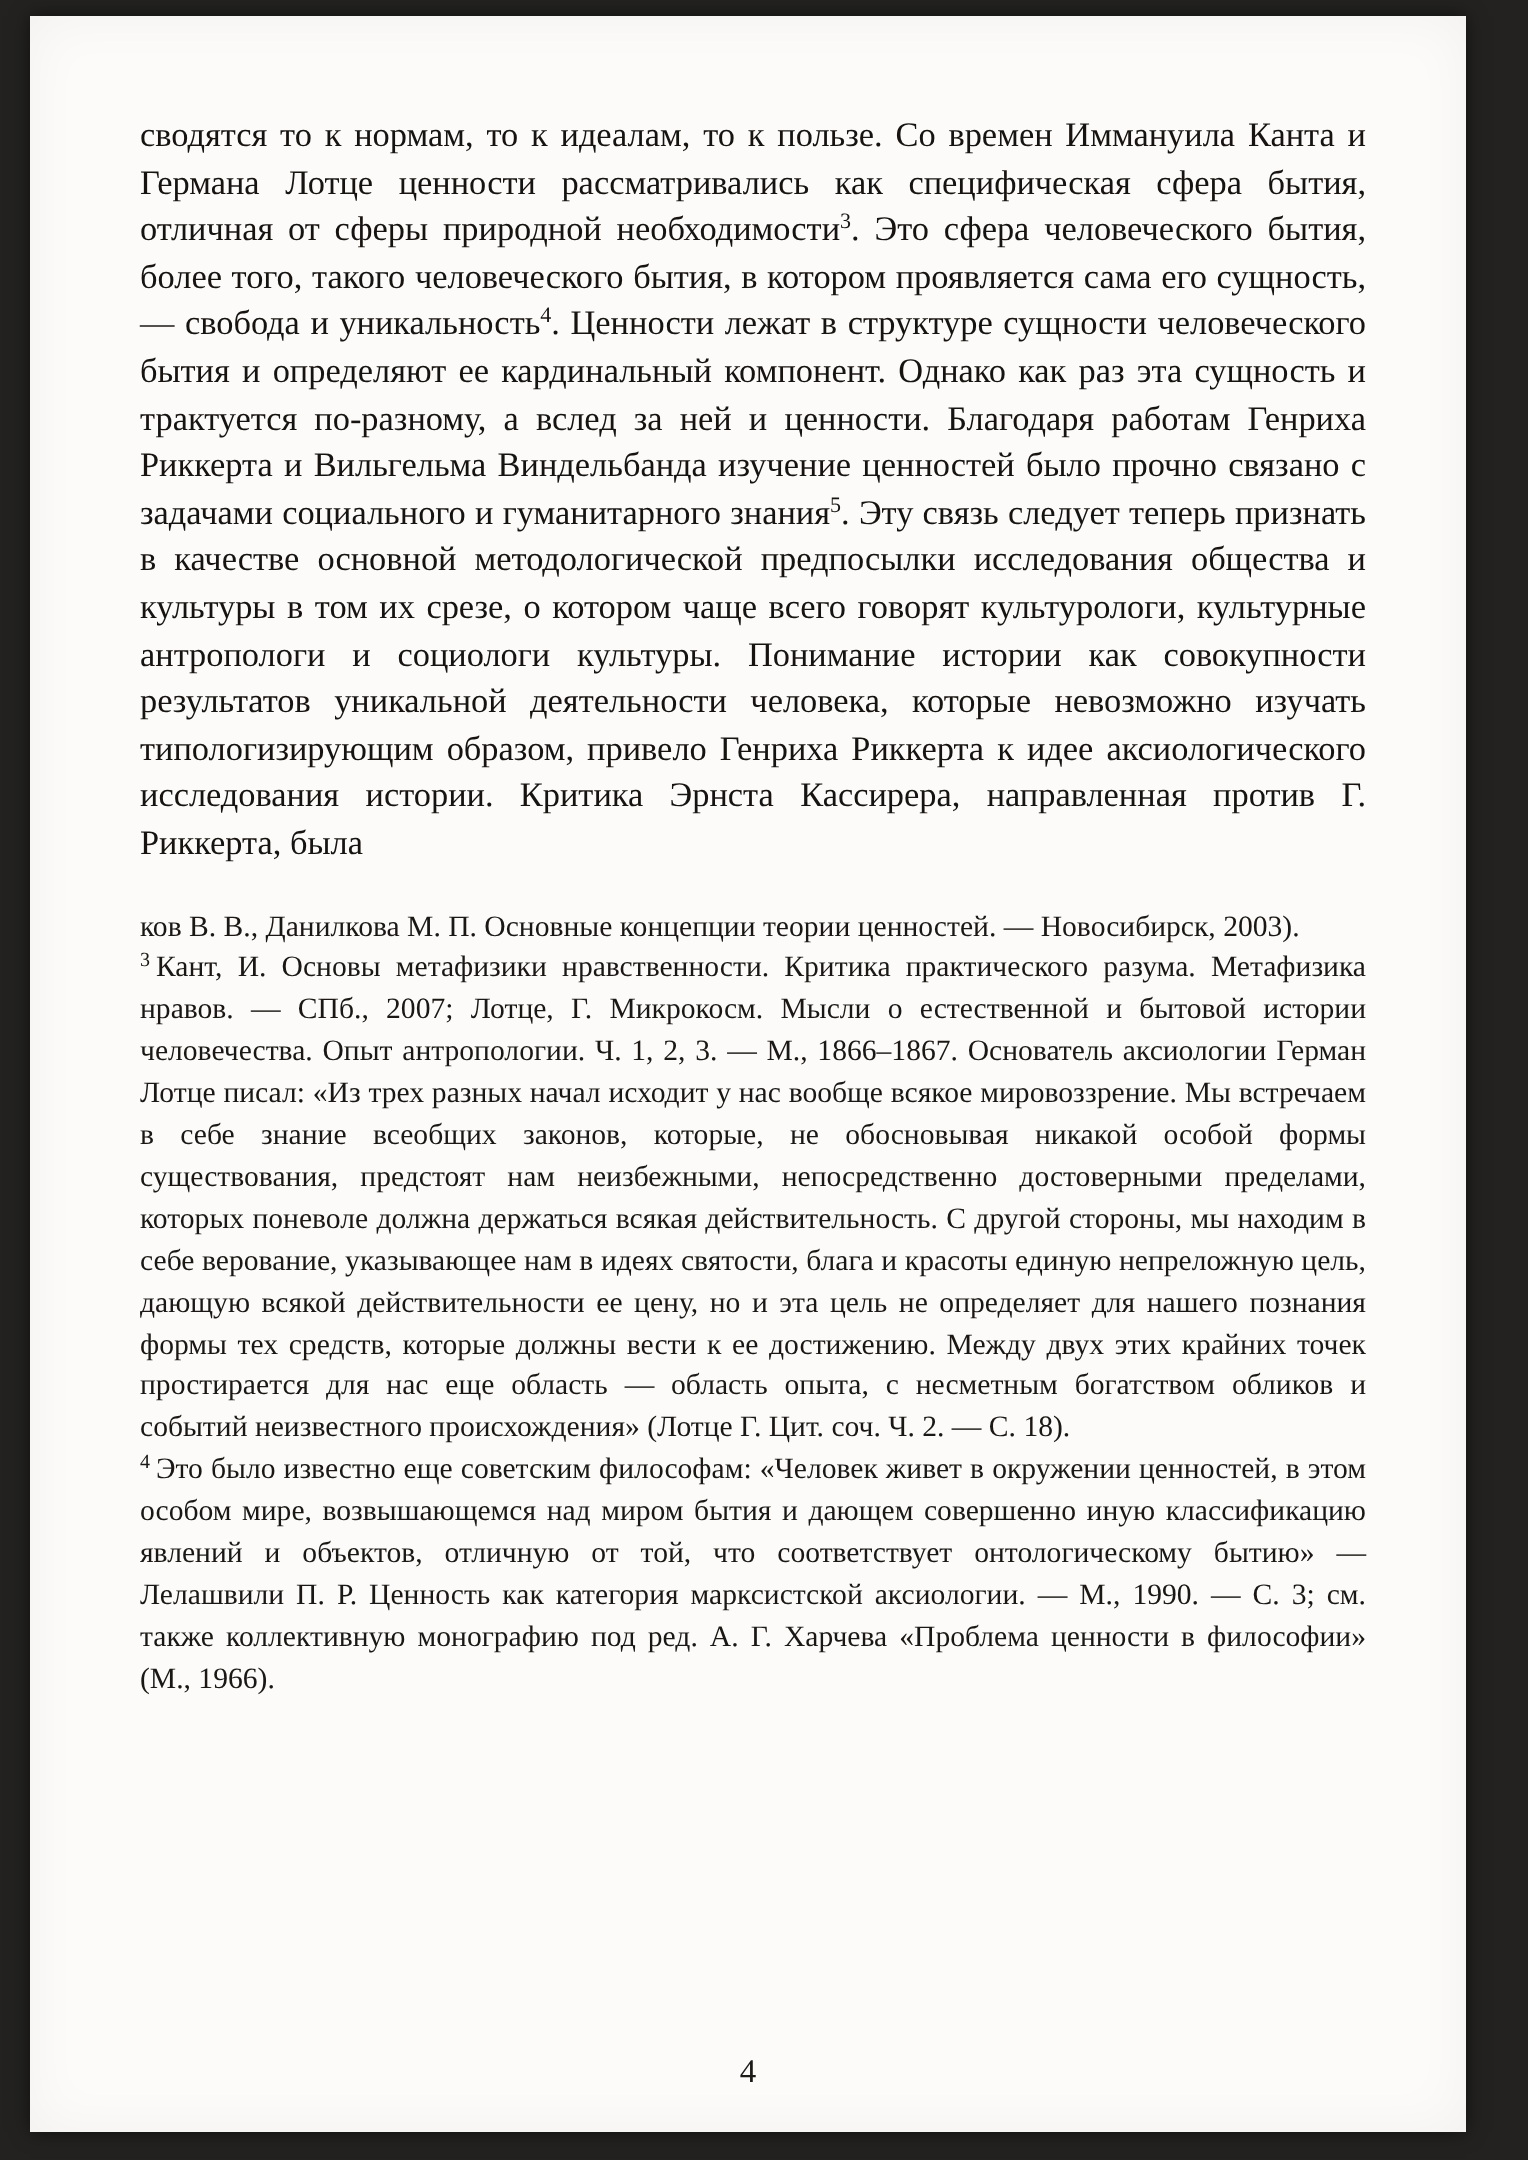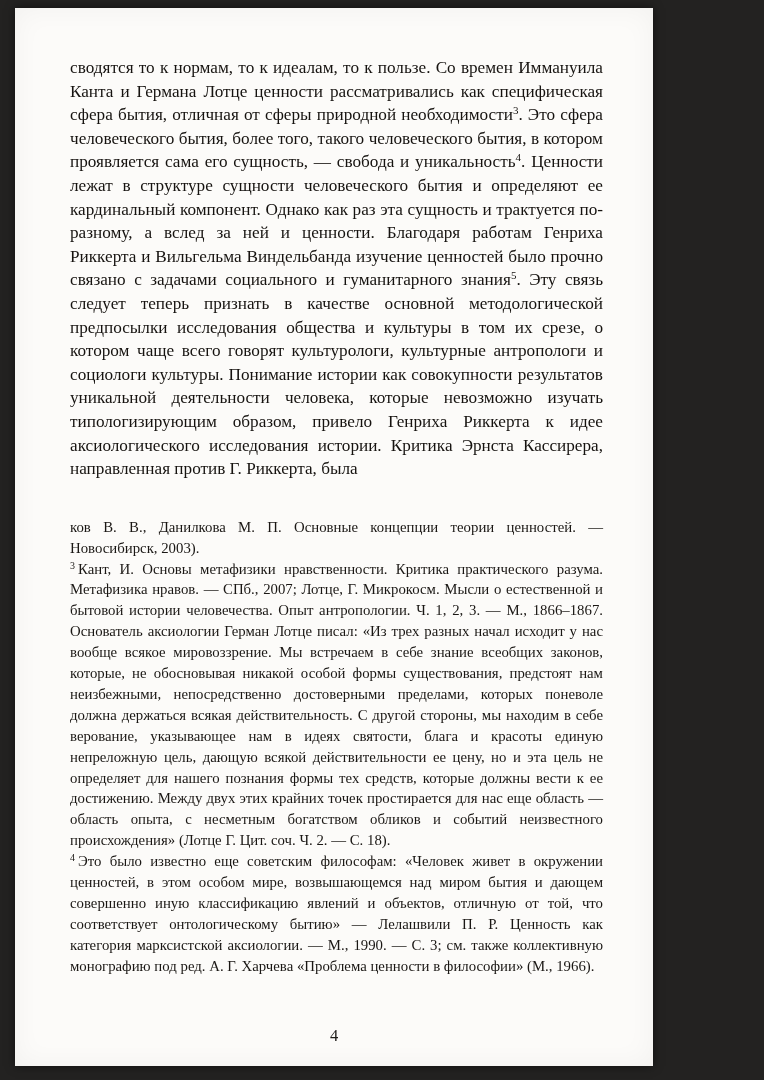--- a/index.html
+++ b/index.html
@@ -9,41 +9,41 @@
     height: 1080px;
     background: #232221;
     font-family: "Liberation Serif", "DejaVu Serif", serif;
     position: relative;
     overflow: hidden;
   }
   .page {
     position: absolute;
     left: 15px;
     top: 8px;
-    width: 638px;
+    width: 718px;
     height: 1058px;
     background: #fcfbf9;
     box-shadow: 0 0 9px rgba(0,0,0,0.55), inset 0 0 28px rgba(0,0,0,0.045);
     padding: 48px 50px 16px 55px;
     overflow: hidden;
   }
   .body-text {
     margin: 0;
     font-size: 17.2px;
     line-height: 23.6px;
     color: #161310;
     text-align: justify;
   }
   sup.ref {
     font-size: 11px;
     line-height: 0;
     vertical-align: 6px;
   }
   .footnotes {
-    margin-top: 36px;
+    margin-top: 20px;
   }
   .fn {
     margin: 0;
     font-size: 14.8px;
     line-height: 20.9px;
     color: #1a1714;
     text-align: justify;
   }
   sup.fnm {
     font-size: 10px;

